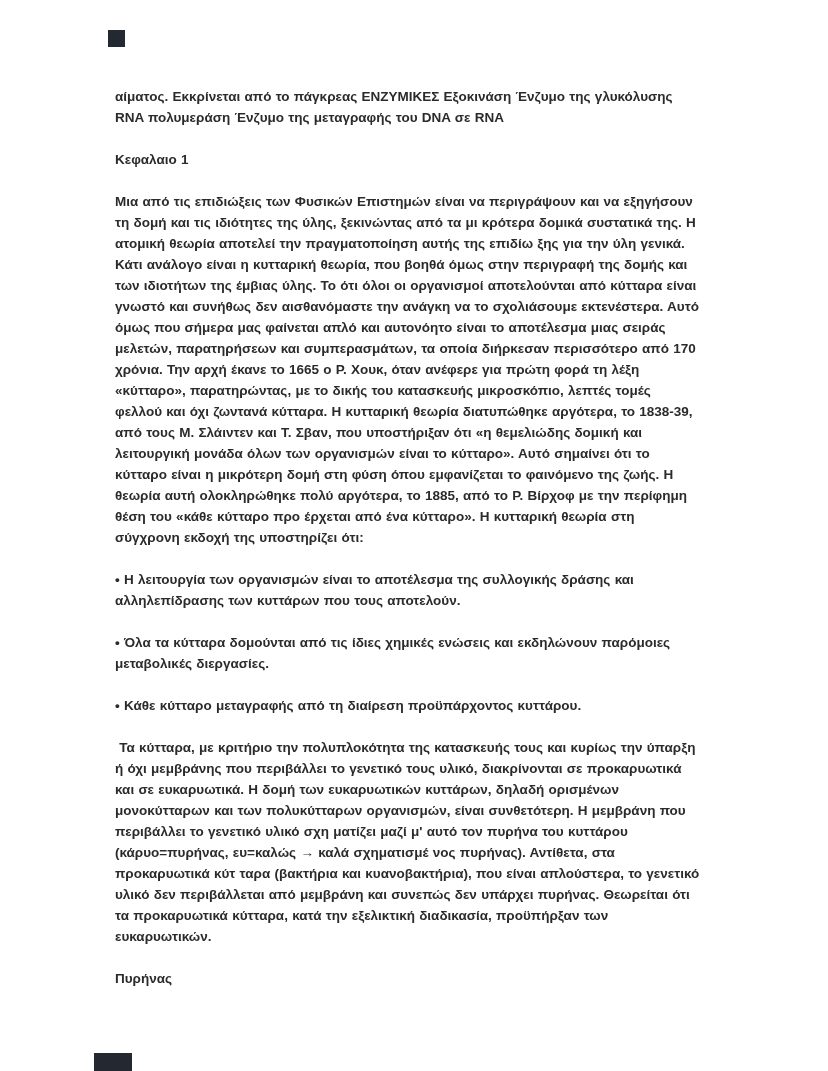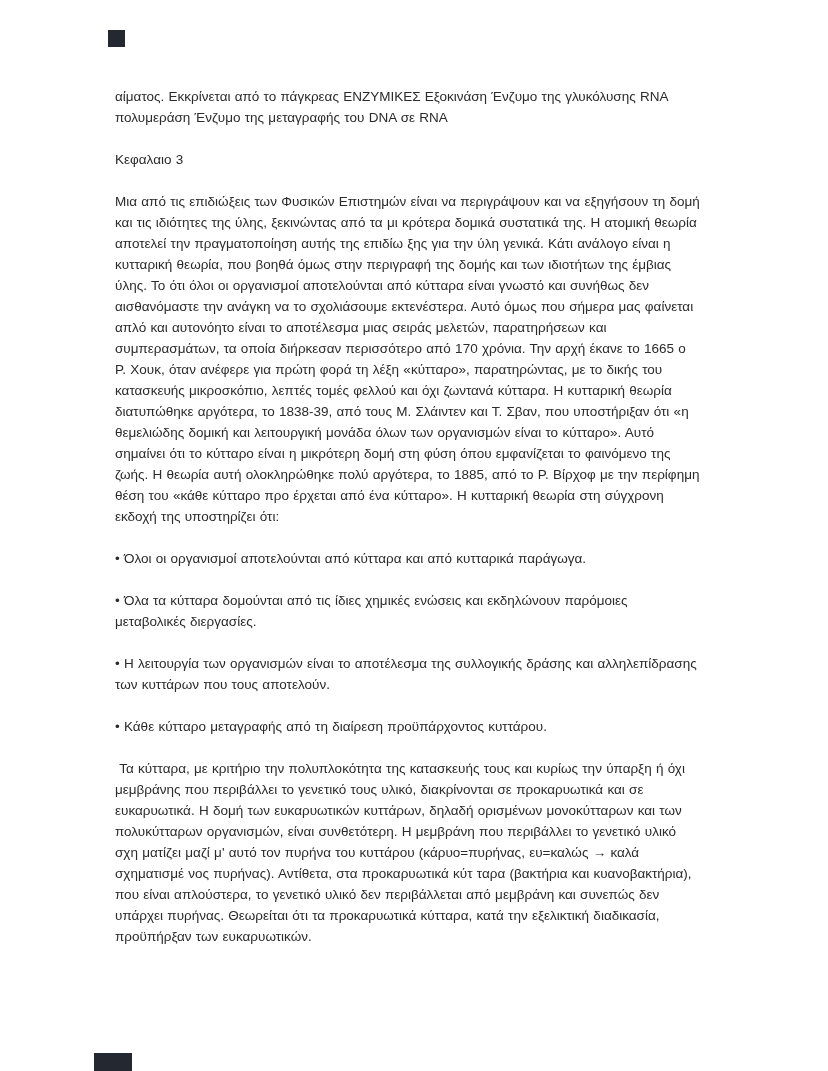--- a/index.html
+++ b/index.html
@@ -26,20 +26,21 @@
     width: 601px;
     font-size: 13.5px;
     line-height: 21px;
     color: #2b2b2b;
     text-align: left;
   }
   .content p {
     margin: 0 16px 21px 0;
     white-space: pre-wrap;
     word-spacing: 0.5px;
+    font-weight: bold;
   }
   .marker {
     position: absolute;
     background: #232831;
   }
   .marker.top-left {
     left: 108px;
     top: 30px;
     width: 17px;
     height: 17px;
@@ -54,32 +55,32 @@
 </head>
 <body>
 
 <div class="page">
 
   <div class="marker top-left"></div>
 
   <div class="content">
     <p>αίματος. Εκκρίνεται από το πάγκρεας ΕΝΖΥΜΙΚΕΣ Εξοκινάση Ένζυμο της γλυκόλυσης RNA πολυμεράση Ένζυμο της μεταγραφής του DNA σε RNA</p>
 
-    <p>Κεφαλαιο 3</p>
+    <p>Κεφαλαιο 1</p>
 
     <p>Μια από τις επιδιώξεις των Φυσικών Επιστημών είναι να περιγράψουν και να εξηγήσουν τη δομή και τις ιδιότητες της ύλης, ξεκινώντας από τα μι κρότερα δομικά συστατικά της. Η ατομική θεωρία αποτελεί την πραγματοποίηση αυτής της επιδίω ξης για την ύλη γενικά. Κάτι ανάλογο είναι η κυτταρική θεωρία, που βοηθά όμως στην περιγραφή της δομής και των ιδιοτήτων της έμβιας ύλης. Το ότι όλοι οι οργανισμοί αποτελούνται από κύτταρα είναι γνωστό και συνήθως δεν αισθανόμαστε την ανάγκη να το σχολιάσουμε εκτενέστερα. Αυτό όμως που σήμερα μας φαίνεται απλό και αυτονόητο είναι το αποτέλεσμα μιας σειράς μελετών, παρατηρήσεων και συμπερασμάτων, τα οποία διήρκεσαν περισσότερο από 170 χρόνια. Την αρχή έκανε το 1665 ο P. Χουκ, όταν ανέφερε για πρώτη φορά τη λέξη «κύτταρο», παρατηρώντας, με το δικής του κατασκευής μικροσκόπιο, λεπτές τομές φελλού και όχι ζωντανά κύτταρα. Η κυτταρική θεωρία διατυπώθηκε αργότερα, το 1838-39, από τους Μ. Σλάιντεν και Τ. Σβαν, που υποστήριξαν ότι «η θεμελιώδης δομική και λειτουργική μονάδα όλων των οργανισμών είναι το κύτταρο». Αυτό σημαίνει ότι το κύτταρο είναι η μικρότερη δομή στη φύση όπου εμφανίζεται το φαινόμενο της ζωής. Η θεωρία αυτή ολοκληρώθηκε πολύ αργότερα, το 1885, από το P. Βίρχοφ με την περίφημη θέση του «κάθε κύτταρο προ έρχεται από ένα κύτταρο». Η κυτταρική θεωρία στη σύγχρονη εκδοχή της υποστηρίζει ότι:</p>
 
-    <p class="bullet">• Όλοι οι οργανισμοί αποτελούνται από κύτταρα και από κυτταρικά παράγωγα.</p>
+
+    <p class="bullet">• Η λειτουργία των οργανισμών είναι το αποτέλεσμα της συλλογικής δράσης και αλληλεπίδρασης των κυττάρων που τους αποτελούν.</p>
 
     <p class="bullet">• Όλα τα κύτταρα δομούνται από τις ίδιες χημικές ενώσεις και εκδηλώνουν παρόμοιες μεταβολικές διεργασίες.</p>
-
-    <p class="bullet">• Η λειτουργία των οργανισμών είναι το αποτέλεσμα της συλλογικής δράσης και αλληλεπίδρασης των κυττάρων που τους αποτελούν.</p>
 
     <p class="bullet">• Κάθε κύτταρο μεταγραφής από τη διαίρεση προϋπάρχοντος κυττάρου.</p>
 
     <p> Τα κύτταρα, με κριτήριο την πολυπλοκότητα της κατασκευής τους και κυρίως την ύπαρξη ή όχι μεμβράνης που περιβάλλει το γενετικό τους υλικό, διακρίνονται σε προκαρυωτικά και σε ευκαρυωτικά. Η δομή των ευκαρυωτικών κυττάρων, δηλαδή ορισμένων μονοκύτταρων και των πολυκύτταρων οργανισμών, είναι συνθετότερη. Η μεμβράνη που περιβάλλει το γενετικό υλικό σχη ματίζει μαζί μ' αυτό τον πυρήνα του κυττάρου (κάρυο=πυρήνας, ευ=καλώς → καλά σχηματισμέ νος πυρήνας). Αντίθετα, στα προκαρυωτικά κύτ ταρα (βακτήρια και κυανοβακτήρια), που είναι απλούστερα, το γενετικό υλικό δεν περιβάλλεται από μεμβράνη και συνεπώς δεν υπάρχει πυρήνας. Θεωρείται ότι τα προκαρυωτικά κύτταρα, κατά την εξελικτική διαδικασία, προϋπήρξαν των ευκαρυωτικών.</p>
 
+    <p>Πυρήνας</p>
 
   </div>
 
   <div class="marker bottom-left"></div>
 
 </div>
 
 </body></html>

